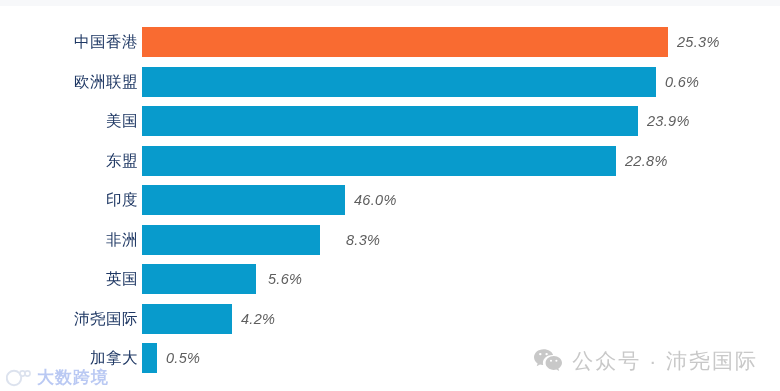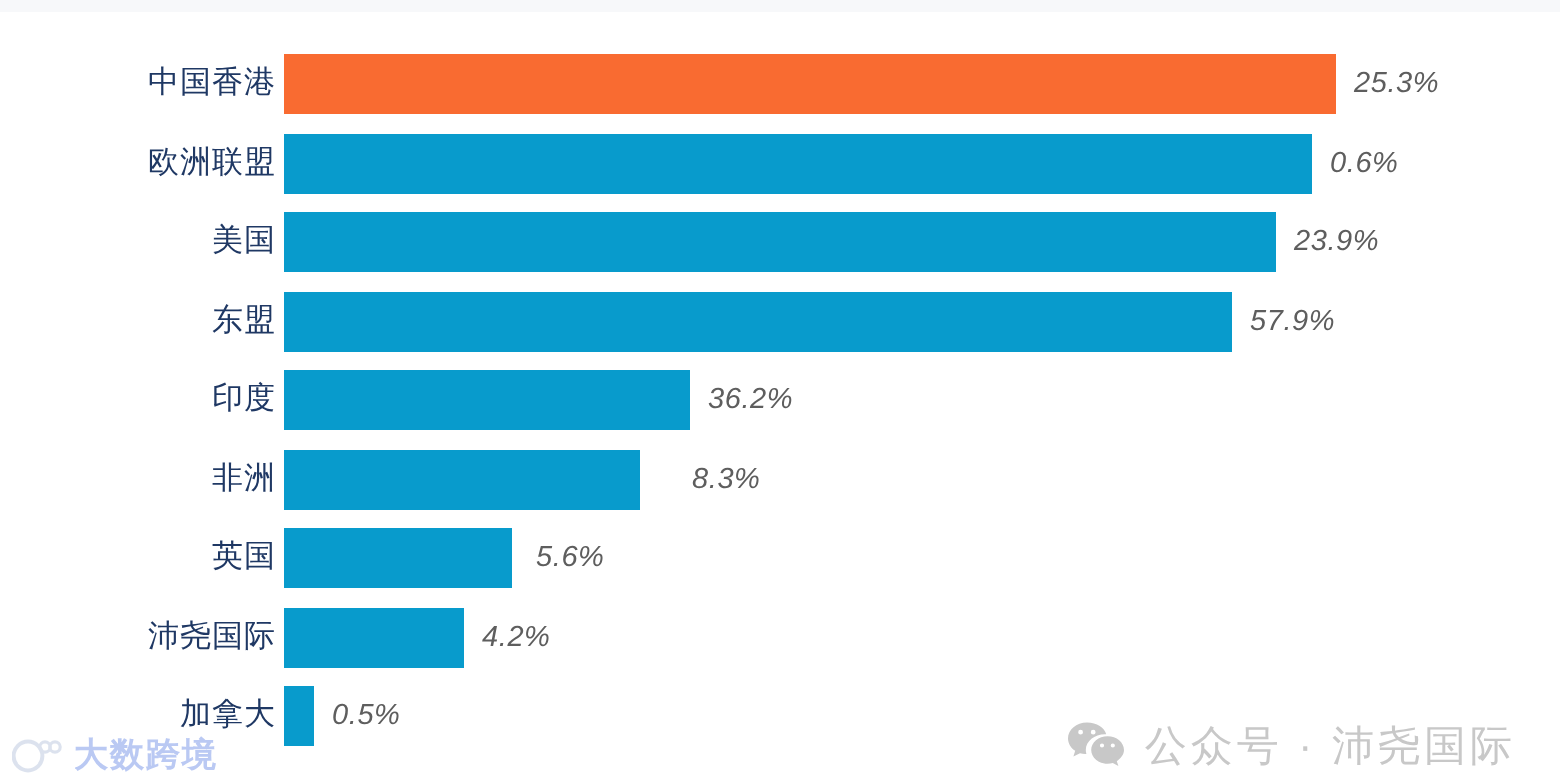--- a/index.html
+++ b/index.html
@@ -106,21 +106,21 @@
     font-size: 17px;
     color: #1d4ed8;
     letter-spacing: 1px;
     font-weight: bold;
   }
 
   
   .wm-right {
     position: absolute;
     right: 22px;
-    bottom: 4px;
+    bottom: 16px;
     display: flex;
     align-items: center;
     gap: 9px;
     pointer-events: none;
   }
   .wm-right .wm-text {
     font-size: 21px;
     color: #c8c8c8;
     letter-spacing: 2px;
   }
@@ -148,26 +148,26 @@
         <span class="val-label" style="left: 665px;">0.6%</span>
       </div>
       <div class="bar-row" style="top: 106px;">
         <span class="cat-label">美国</span>
         <div class="bar" style="width: 496px;"></div>
         <span class="val-label" style="left: 647px;">23.9%</span>
       </div>
       <div class="bar-row" style="top: 145.5px;">
         <span class="cat-label">东盟</span>
         <div class="bar" style="width: 474px;"></div>
-        <span class="val-label" style="left: 625px;">57.9%</span>
+        <span class="val-label" style="left: 625px;">22.8%</span>
       </div>
       <div class="bar-row" style="top: 185px;">
         <span class="cat-label">印度</span>
         <div class="bar" style="width: 203px;"></div>
-        <span class="val-label" style="left: 354px;">36.2%</span>
+        <span class="val-label" style="left: 354px;">46.0%</span>
       </div>
       <div class="bar-row" style="top: 224.5px;">
         <span class="cat-label">非洲</span>
         <div class="bar" style="width: 178px;"></div>
         <span class="val-label" style="left: 346px;">8.3%</span>
       </div>
       <div class="bar-row" style="top: 264px;">
         <span class="cat-label">英国</span>
         <div class="bar" style="width: 114px;"></div>
         <span class="val-label" style="left: 268px;">5.6%</span>

